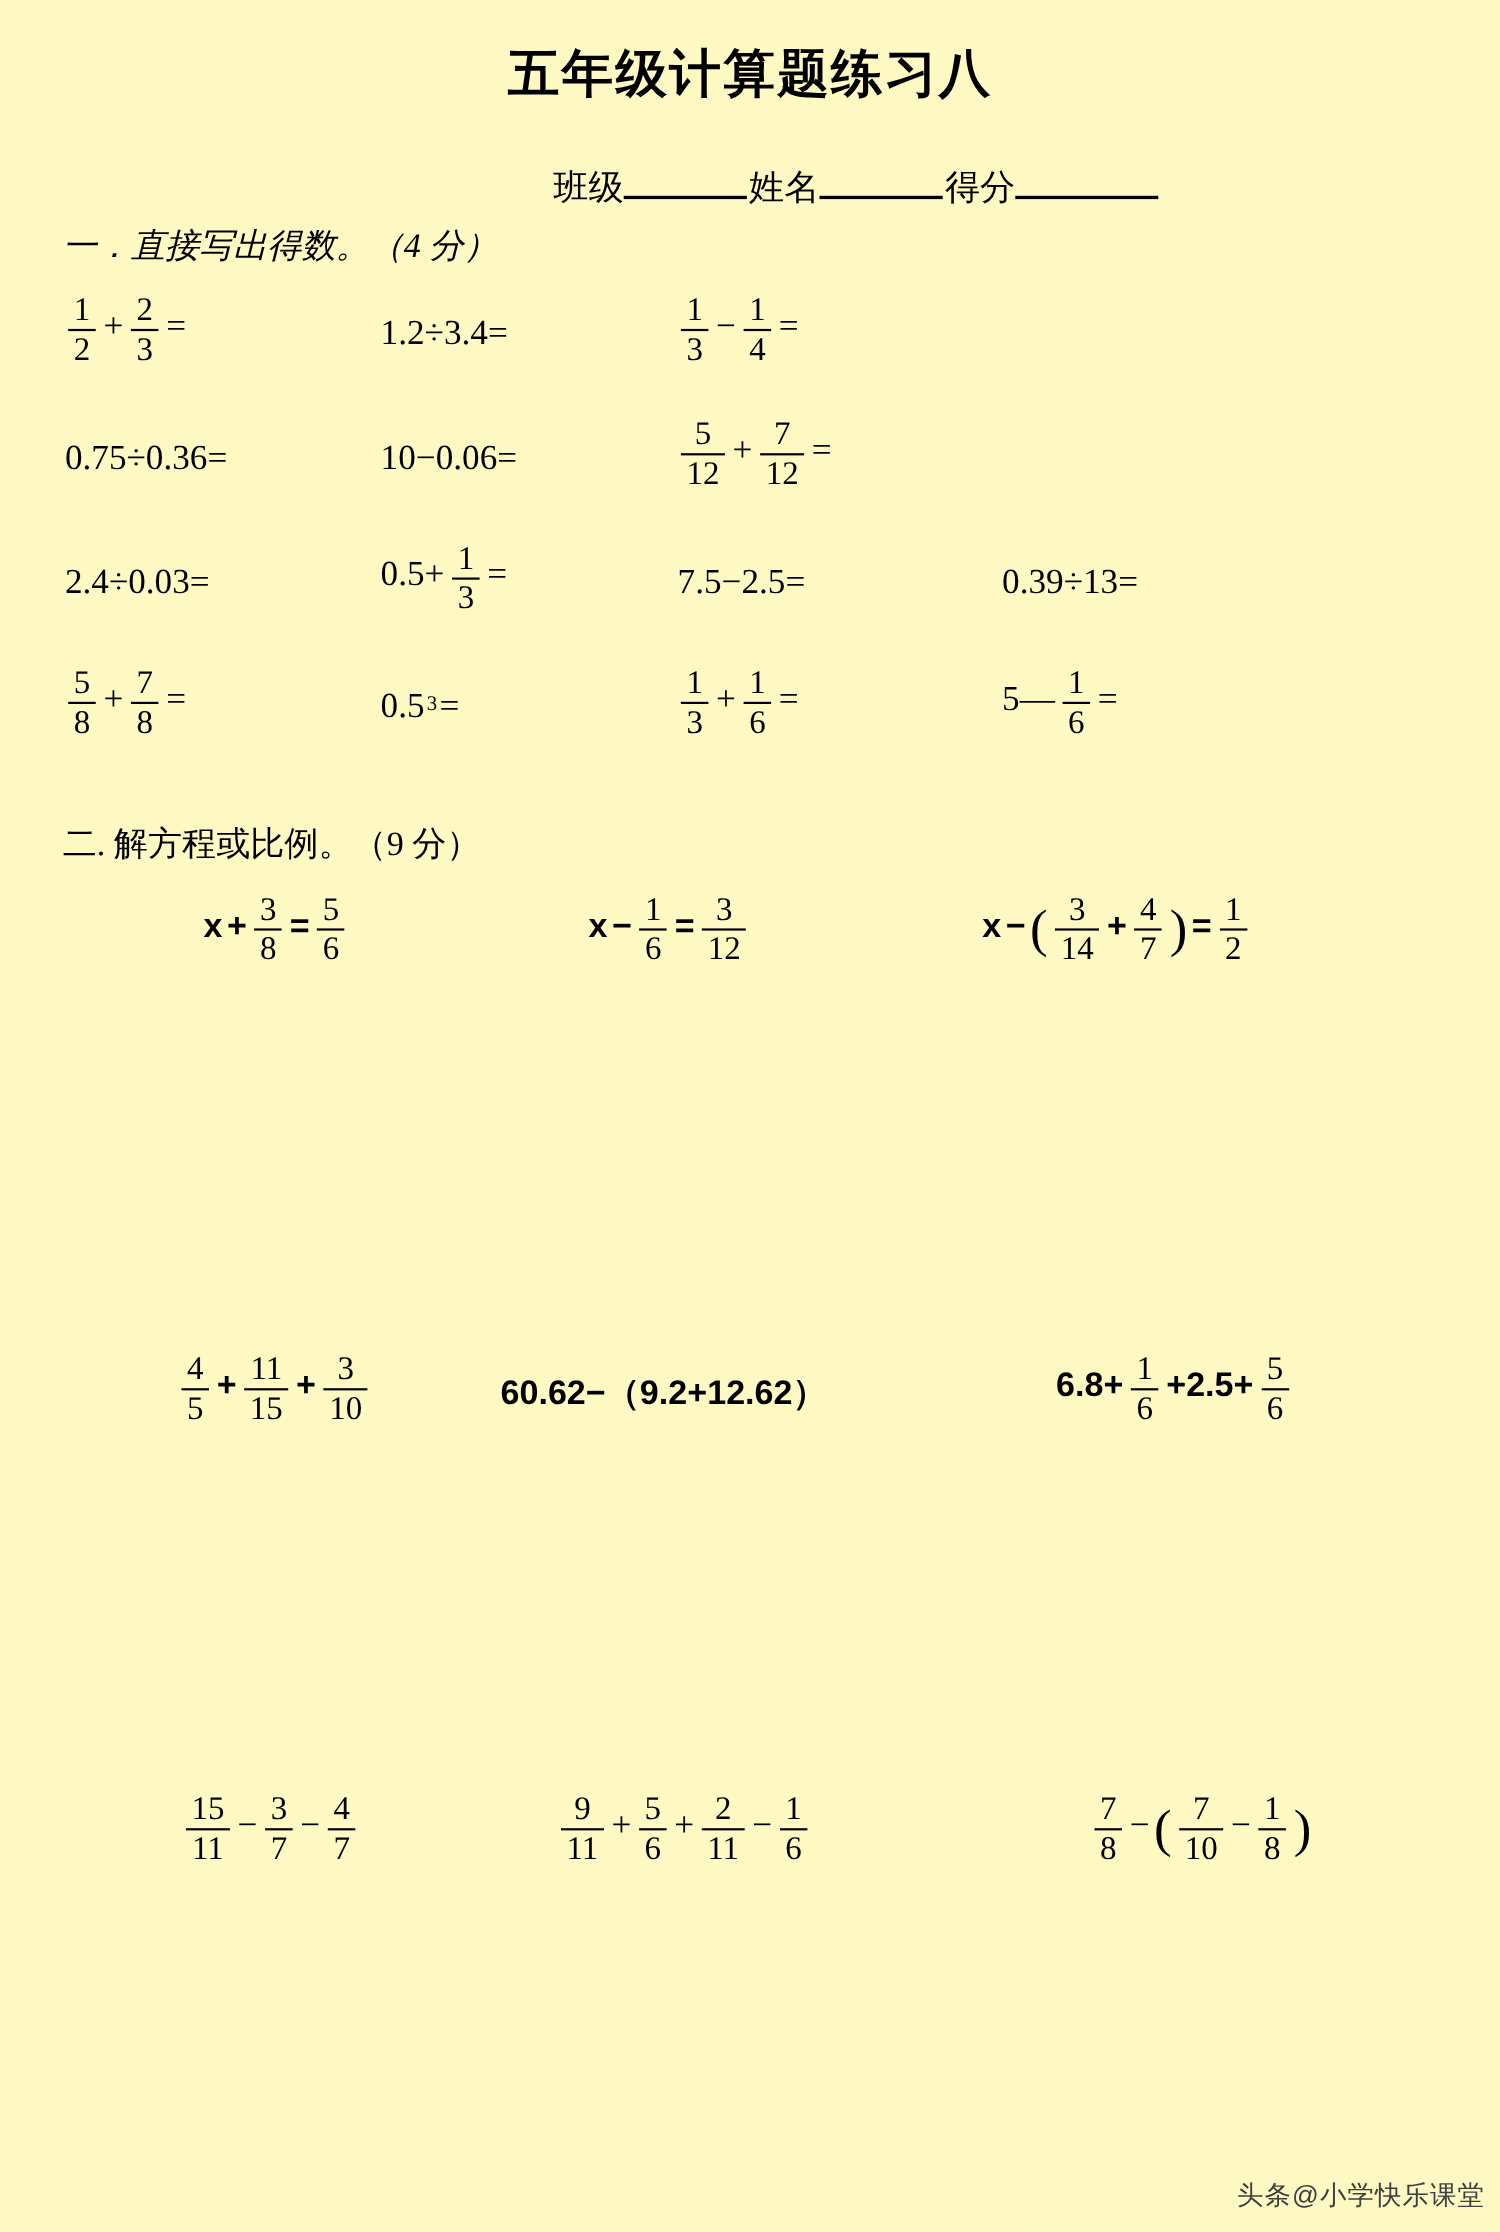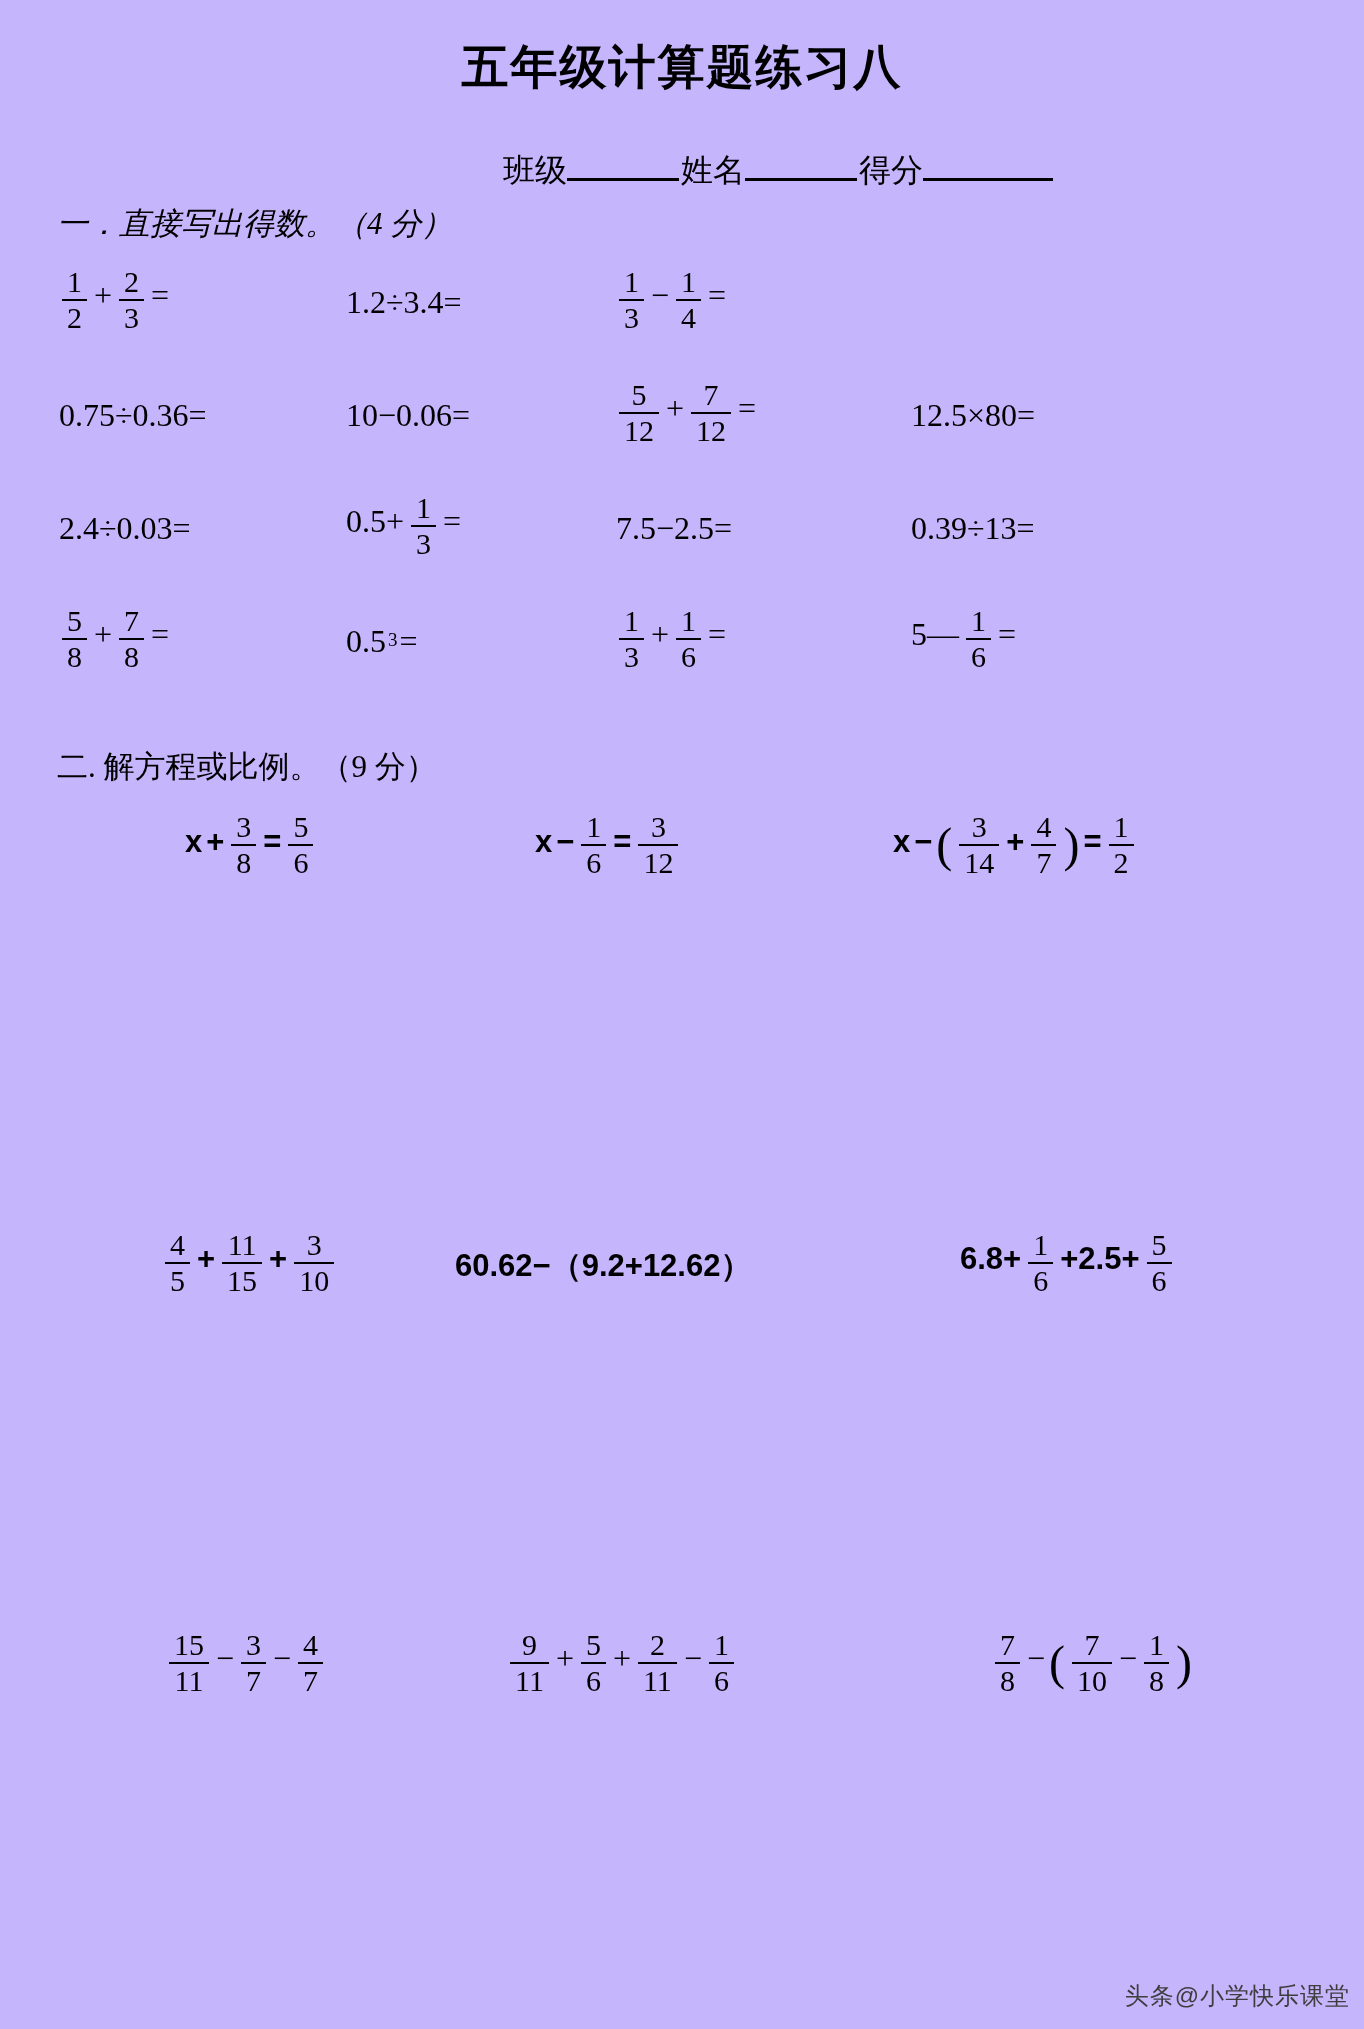--- a/index.html
+++ b/index.html
@@ -1,16 +1,16 @@
 <!DOCTYPE html>
 <html><head>
 <meta charset="utf-8">
 <style>
   html,body{margin:0;padding:0;background:#fff;}
-  .page{position:relative;width:1364px;height:2029px;background:#c4b5fd;color:#000;
+  .page{position:relative;width:1364px;height:2029px;background:#fef9c3;color:#000;
         font-family:"Liberation Serif","DejaVu Serif",serif;overflow:hidden;}
 
   .title{position:absolute;top:36px;left:0;width:100%;margin:0;text-align:center;
          font-size:47px;font-weight:700;letter-spacing:2px;}
 
   .header-line{position:absolute;top:144px;left:503px;font-size:32px;white-space:nowrap;}
   .hl{display:inline-block;}
   .blank{display:inline-block;width:112px;height:34px;border-bottom:3px solid #000;
          vertical-align:baseline;margin-right:2px;}
   .blank.wide{width:130px;}
@@ -84,21 +84,20 @@
         <div class="cell"><span class="tok">10−0.06=</span></div>
         <div class="cell"><span class="frac">
             <span class="fnum">5</span>
             <span class="fbar"></span>
             <span class="fden">12</span>
           </span><span class="tok">+</span><span class="frac">
             <span class="fnum">7</span>
             <span class="fbar"></span>
             <span class="fden">12</span>
           </span><span class="tok">=</span></div>
-        <div class="cell"><span class="tok">12.5×80=</span></div>
       </div>
       <div class="prow g1">
         <div class="cell"><span class="tok">2.4÷0.03=</span></div>
         <div class="cell"><span class="tok">0.5+</span><span class="frac">
             <span class="fnum">1</span>
             <span class="fbar"></span>
             <span class="fden">3</span>
           </span><span class="tok">=</span></div>
         <div class="cell"><span class="tok">7.5−2.5=</span></div>
         <div class="cell"><span class="tok">0.39÷13=</span></div>

